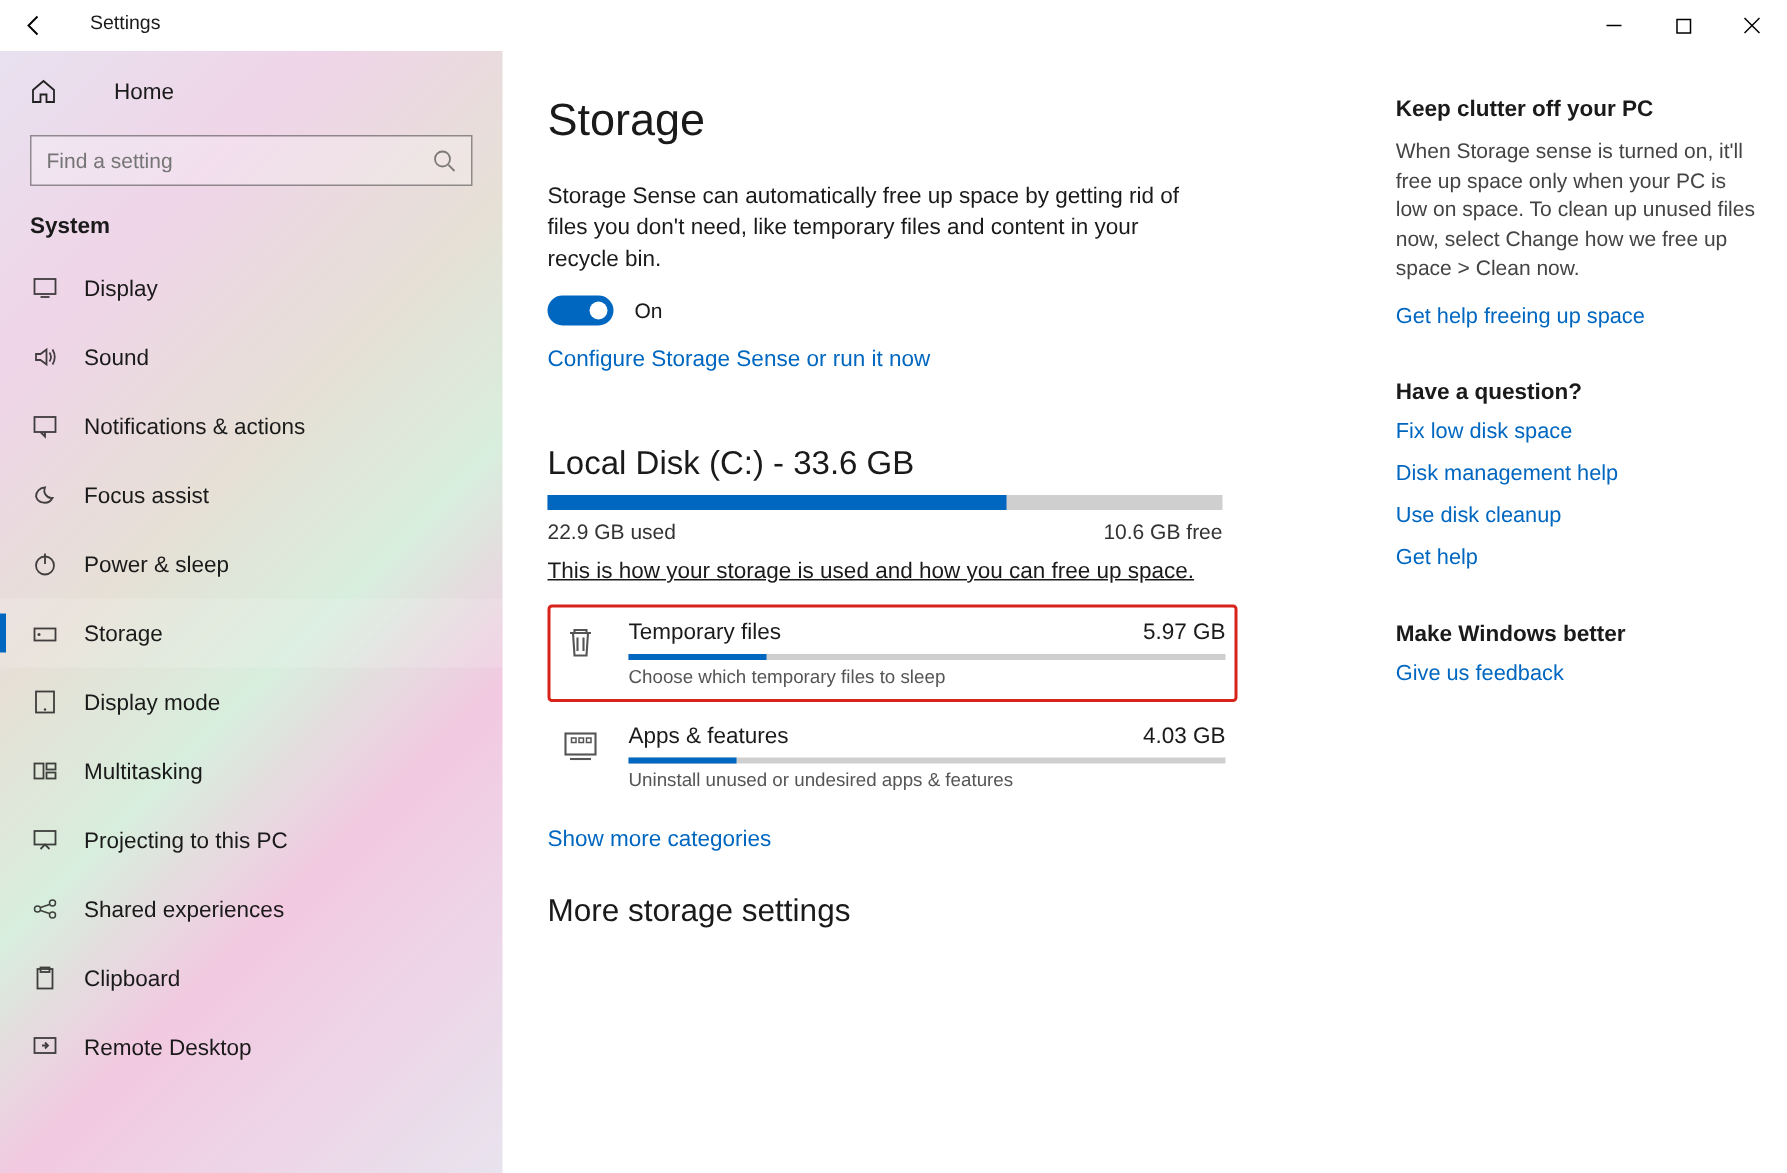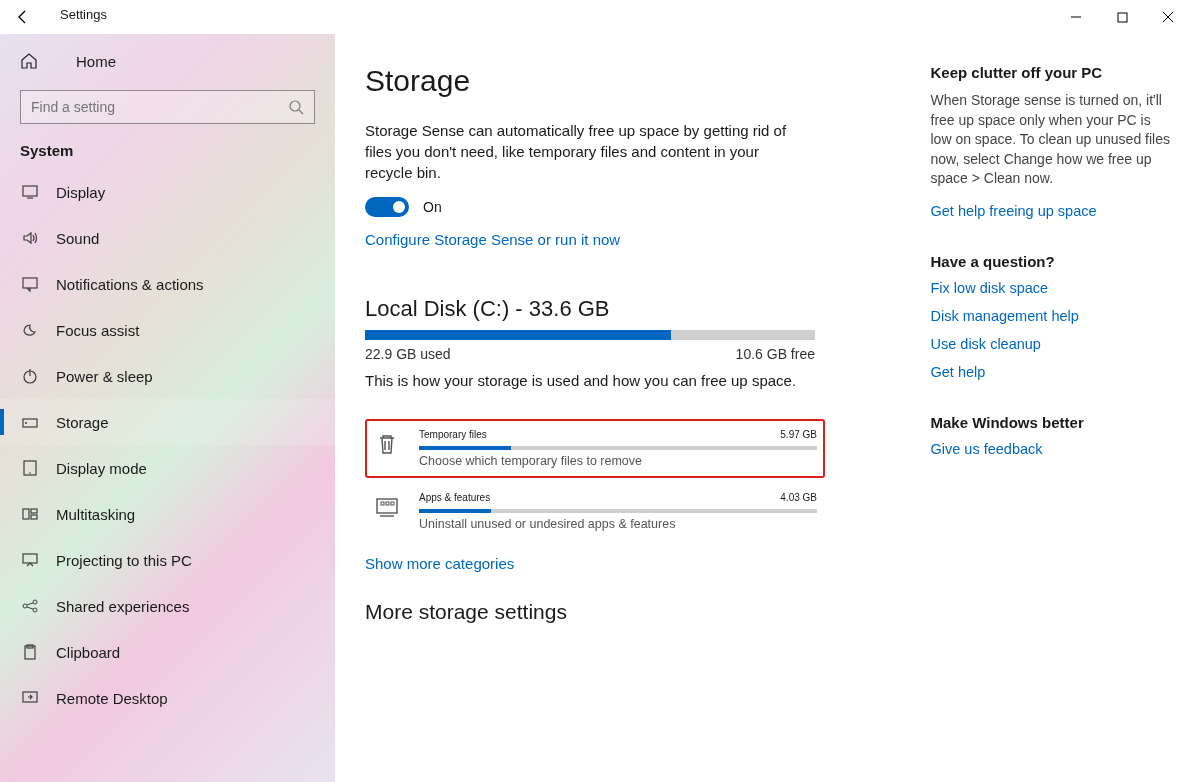--- a/index.html
+++ b/index.html
@@ -36,26 +36,26 @@
   h1 { font-weight:400; font-size:30px; margin-bottom:22px;}
   .intro { font-size:15px; line-height:1.4; max-width:430px; margin-bottom:14px;}
   .toggle-row { display:flex; align-items:center; gap:14px; margin-bottom:14px;}
   .toggle { width:44px; height:20px; border-radius:10px; background:#0067c0; position:relative;}
   .toggle .knob { width:12px; height:12px; background:#fff; border-radius:50%; position:absolute; right:4px; top:4px;}
   a.link { color:#0067c0; text-decoration:none; font-size:15px; display:inline-block;}
   .disk-head { font-size:22px; font-weight:400; margin-top:48px; margin-bottom:8px;}
   .disk-bar { width:450px; height:10px; background:#cfcfcf; position:relative; margin-bottom:6px;}
   .disk-bar .fill { position:absolute; left:0; top:0; bottom:0; background:#0067c0;}
   .disk-labels { width:450px; display:flex; justify-content:space-between; font-size:14px; color:#333; margin-bottom:10px;}
-  .desc { font-size:15px; margin-bottom:30px;}
+  .desc { font-size:15px; margin-bottom:14px;text-decoration:underline;}
   .cat { display:flex; gap:18px; padding:10px 8px; align-items:flex-start; width:460px; margin-bottom:4px;}
   .cat.highlight { border:2px solid #d9231a; border-radius:3px; padding:8px 6px;}
   .cat .caticon { width:28px; display:flex; justify-content:center; margin-top:2px;}
   .cat .catbody { flex:1;}
-  .cat .catrow { display:flex; justify-content:space-between; font-size:10px;align-items:flex-end;}
+  .cat .catrow { display:flex; justify-content:space-between; font-size:15px;align-items:flex-end;}
   .cat .catbar { height:4px; background:#cfcfcf; margin:6px 0 4px 0; position:relative;}
   .cat .catbar .cfill { position:absolute; left:0; top:0; bottom:0; background:#0067c0;}
   .cat .cathint { font-size:12.5px; color:#555;}
   h2.sub { font-weight:400; font-size:21px; margin-top:28px; margin-bottom:14px;}
   .linklist a { display:block; margin-bottom:16px;}
 
   .asidecol h3 { font-weight:600; font-size:15px; margin-bottom:10px;}
   .asidecol p { font-size:14px; color:#444; line-height:1.4; margin-bottom:14px;}
   .asidecol .block { margin-bottom:34px;}
   .asidecol a { display:block; margin-bottom:12px; color:#0067c0; text-decoration:none; font-size:14.5px;}
@@ -257,21 +257,21 @@
             </svg>
         </div>
         <div class="catbody">
           <div class="catrow">
             <span>Temporary files</span>
             <span>5.97 GB</span>
           </div>
           <div class="catbar">
               <div class="cfill" style="width:23%"></div>
             </div>
-          <div class="cathint">Choose which temporary files to remove</div>
+          <div class="cathint">Choose which temporary files to sleep</div>
         </div>
       </div>
 
       <div class="cat">
         <div class="caticon">
           <svg width="26" height="26" viewBox="0 0 26 26">
               <rect x="3" y="5" width="20" height="14" fill="none" stroke="#555" stroke-width="1.4"></rect>
               <line x1="6" y1="22" x2="20" y2="22" stroke="#555" stroke-width="1.4"></line>
               <rect x="7" y="8" width="3" height="3" fill="none" stroke="#555"></rect>
               <rect x="12" y="8" width="3" height="3" fill="none" stroke="#555"></rect>

